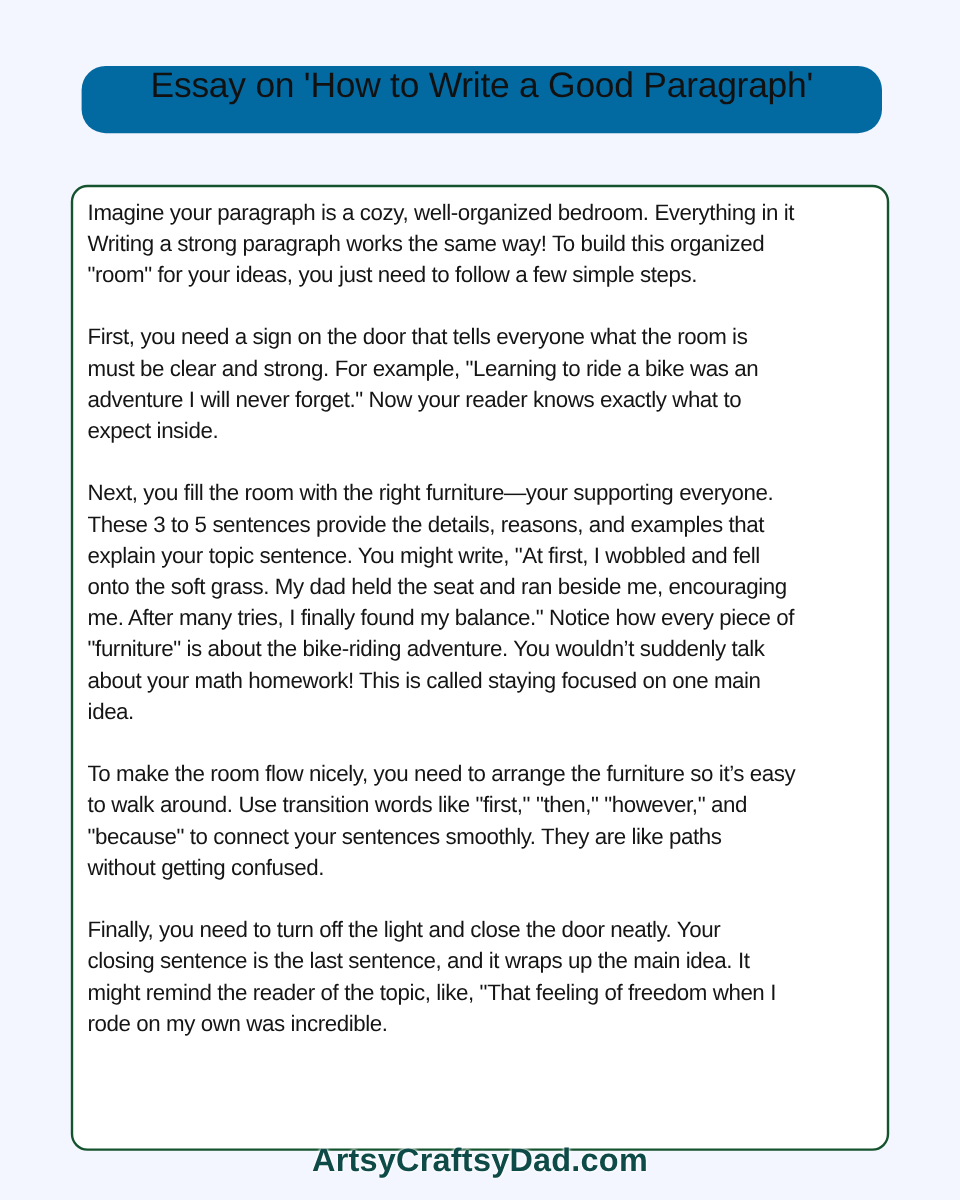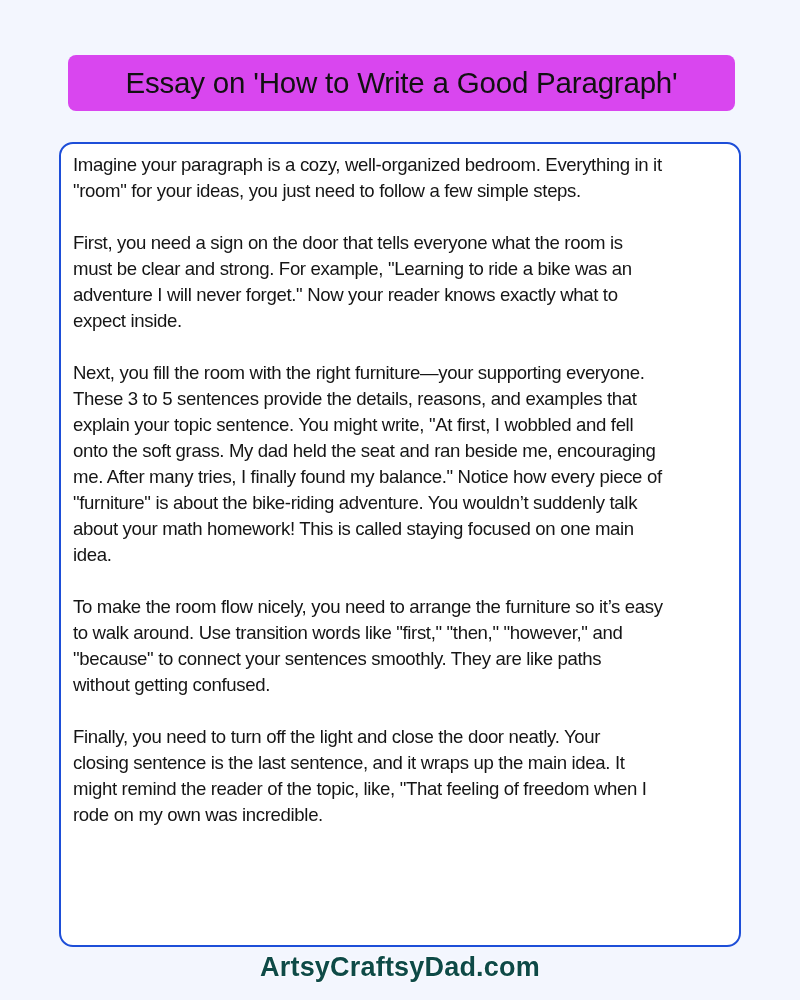--- a/index.html
+++ b/index.html
@@ -13,42 +13,41 @@
     position: relative;
     overflow: hidden;
     font-family: "Liberation Sans", "DejaVu Sans", sans-serif;
   }
   .title-banner {
     position: absolute;
     left: 68px;
     top: 55px;
     width: 667px;
     height: 56px;
-    background: #d946ef;
-    border-radius: 8px;
+    background: #0369a1;
+    border-radius: 20px;
     display: flex;
-    align-items: center;
     justify-content: center;
   }
   .title-text {
     font-family: "Liberation Sans", "DejaVu Sans", sans-serif;
     font-size: 29.5px;
     font-weight: 400;
     color: #111111;
     letter-spacing: -0.2px;
     white-space: nowrap;
   }
   .essay-box {
     position: absolute;
     left: 59px;
-    top: 142px;
+    top: 154px;
     width: 678px;
     height: 801px;
     background: #ffffff;
-    border: 2px solid #1d4ed8;
+    border: 2px solid #14532d;
     border-radius: 14px;
     box-sizing: content-box;
   }
   .essay-body {
     position: absolute;
     left: 12px;
     top: 8px;
     width: 664px;
   }
   .essay-paragraph {
@@ -81,20 +80,21 @@
 
 <div class="title-banner">
   <span class="title-text">Essay on 'How to Write a Good Paragraph'</span>
 </div>
 
 <div class="essay-box">
   <div class="essay-body">
 
     <p class="essay-paragraph">
       <span class="essay-line">Imagine your paragraph is a cozy, well-organized bedroom. Everything in it</span>
+      <span class="essay-line">Writing a strong paragraph works the same way! To build this organized</span>
       <span class="essay-line">"room" for your ideas, you just need to follow a few simple steps.</span>
     </p>
 
     <p class="essay-paragraph">
       <span class="essay-line">First, you need a sign on the door that tells everyone what the room is</span>
       <span class="essay-line">must be clear and strong. For example, "Learning to ride a bike was an</span>
       <span class="essay-line">adventure I will never forget." Now your reader knows exactly what to</span>
       <span class="essay-line">expect inside.</span>
     </p>
 

